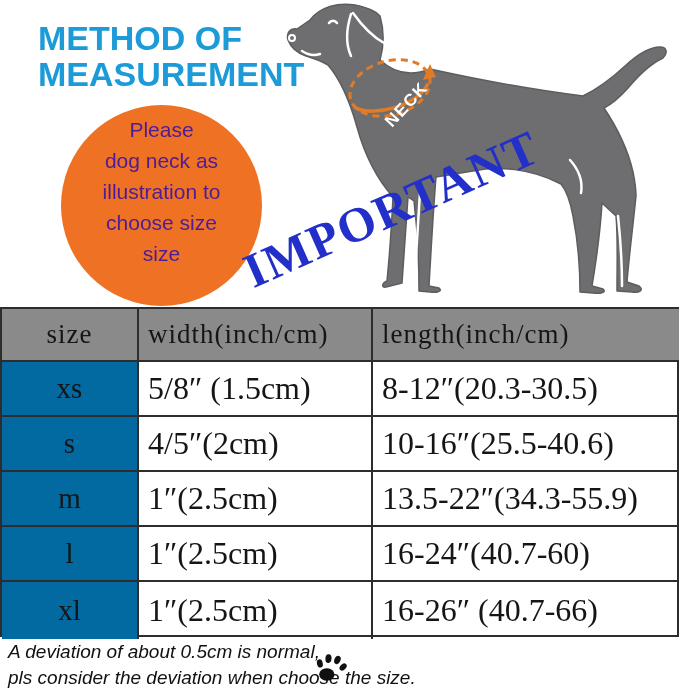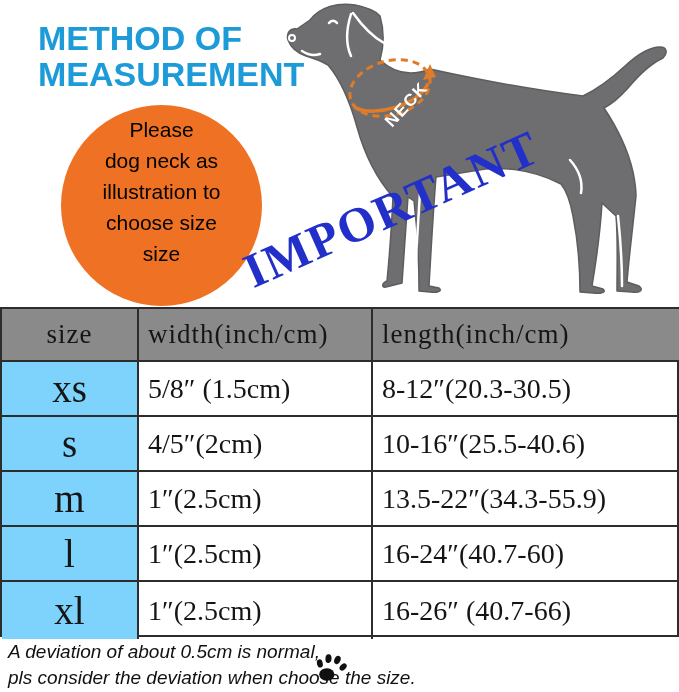--- a/index.html
+++ b/index.html
@@ -26,21 +26,21 @@
   }
   
   .bubble {
     position: absolute;
     left: 61px;
     top: 105px;
     width: 201px;
     height: 201px;
     border-radius: 50%;
     background: #ef7123;
-    color: #000000;
+    color: #4c1d95;
     text-align: center;
     font-size: 21px;
     line-height: 31px;
     padding-top: 9px;
   }
   
   .dog-wrap {
     position: absolute;
     left: 280px;
     top: 0;
@@ -76,37 +76,37 @@
     border: 2px solid #2d2d2d;
     font-family: "Liberation Serif", serif;
     color: #151515;
     background: #fff;
   }
   .size-table .cell {
     border-right: 2px solid #2d2d2d;
     border-bottom: 2px solid #2d2d2d;
     display: flex;
     align-items: center;
-    font-size: 28px;
+    font-size: 32px;
     padding-left: 9px;
     white-space: nowrap;
     overflow: hidden;
   }
   .size-table .cell:nth-child(3n) { border-right: none; }
   .size-table .cell.last-row { border-bottom: none; }
   .size-table .head {
     background: #8a8a8a;
     font-size: 27px;
     letter-spacing: 1px;
   }
   .size-table .rowlabel {
-    background: #7dd3fc;
+    background: #0369a1;
     justify-content: center;
     padding-left: 0;
-    font-size: 39px;
+    font-size: 29px;
   }
   .size-table .head.c0 { justify-content: center; padding-left: 0; }
   
   .footnote {
     position: absolute;
     left: 8px;
     top: 639px;
     font-style: italic;
     font-size: 19px;
     line-height: 26px;

